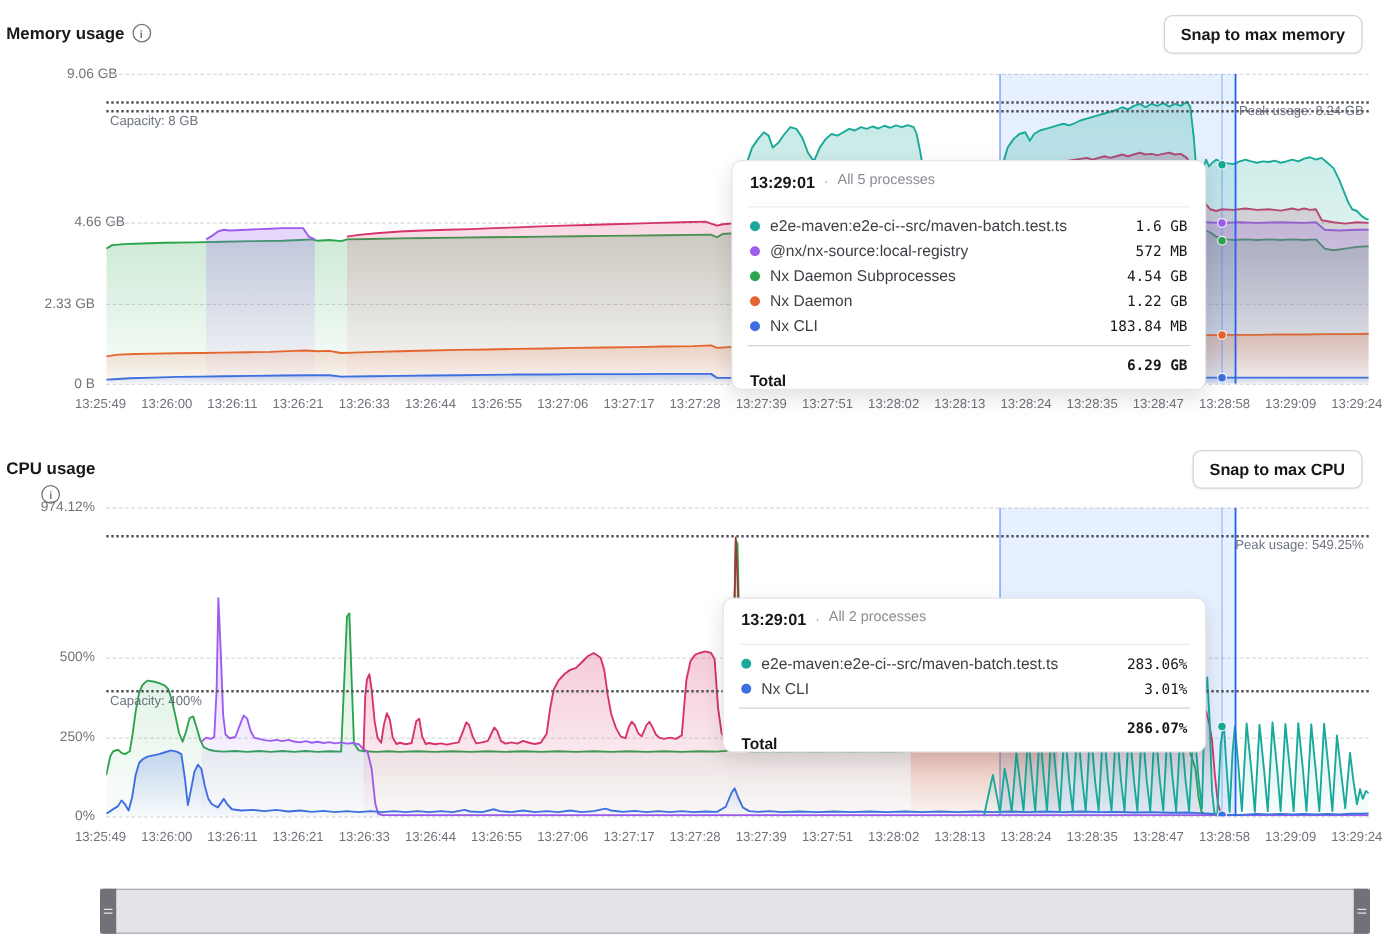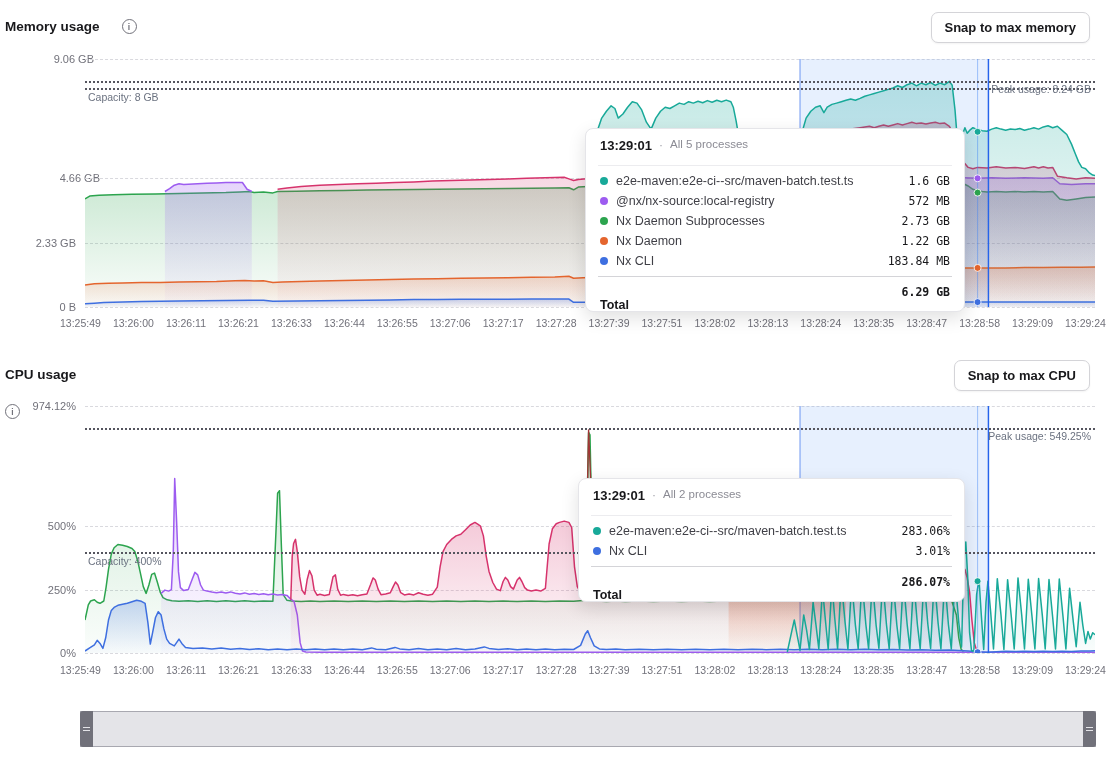--- a/index.html
+++ b/index.html
@@ -1,18 +1,18 @@
 <!DOCTYPE html>
 <html><head>
 <meta charset="utf-8">
 <style>
   html,body{margin:0;padding:0;background:#fff;}
   #app{position:relative;width:1118px;height:761px;background:#fff;overflow:hidden;
        font-family:"Liberation Sans",sans-serif;color:#18181b;}
-  .section-title{position:absolute;left:5px;display:flex;gap:22px;
+  .section-title{position:absolute;left:5px;display:flex;align-items:center;gap:6px;
        font-size:13.5px;font-weight:700;color:#18181b;}
   .info-icon{width:13px;height:13px;border:1.3px solid #71717a;border-radius:50%;
        color:#71717a;font-size:8.5px;font-weight:700;display:flex;align-items:center;
        justify-content:center;font-style:normal;}
   .snap-btn{position:absolute;right:28px;height:31px;padding:0 13px;background:#fff;
        border:1px solid #d4d4d8;border-radius:7px;font-family:"Liberation Sans",sans-serif;
        font-size:13px;font-weight:700;color:#18181b;box-shadow:0 1px 2px rgba(0,0,0,0.05);
        display:flex;align-items:center;cursor:pointer;}
   .ylabel{position:absolute;width:76px;text-align:right;transform:translateY(-50%);
        font-size:11px;color:#71717a;}
@@ -165,21 +165,21 @@
       <span class="tt-val">1.6 GB</span>
     </div>
     <div class="tt-row">
       <span class="tt-dot" style="background-color: rgb(157, 92, 240);"></span>
       <span class="tt-name">@nx/nx-source:local-registry</span>
       <span class="tt-val">572 MB</span>
     </div>
     <div class="tt-row">
       <span class="tt-dot" style="background-color: rgb(44, 164, 78);"></span>
       <span class="tt-name">Nx Daemon Subprocesses</span>
-      <span class="tt-val">2.73 GB</span>
+      <span class="tt-val">4.54 GB</span>
     </div>
     <div class="tt-row">
       <span class="tt-dot" style="background-color: rgb(228, 101, 46);"></span>
       <span class="tt-name">Nx Daemon</span>
       <span class="tt-val">1.22 GB</span>
     </div>
     <div class="tt-row">
       <span class="tt-dot" style="background-color: rgb(62, 111, 224);"></span>
       <span class="tt-name">Nx CLI</span>
       <span class="tt-val">183.84 MB</span>

